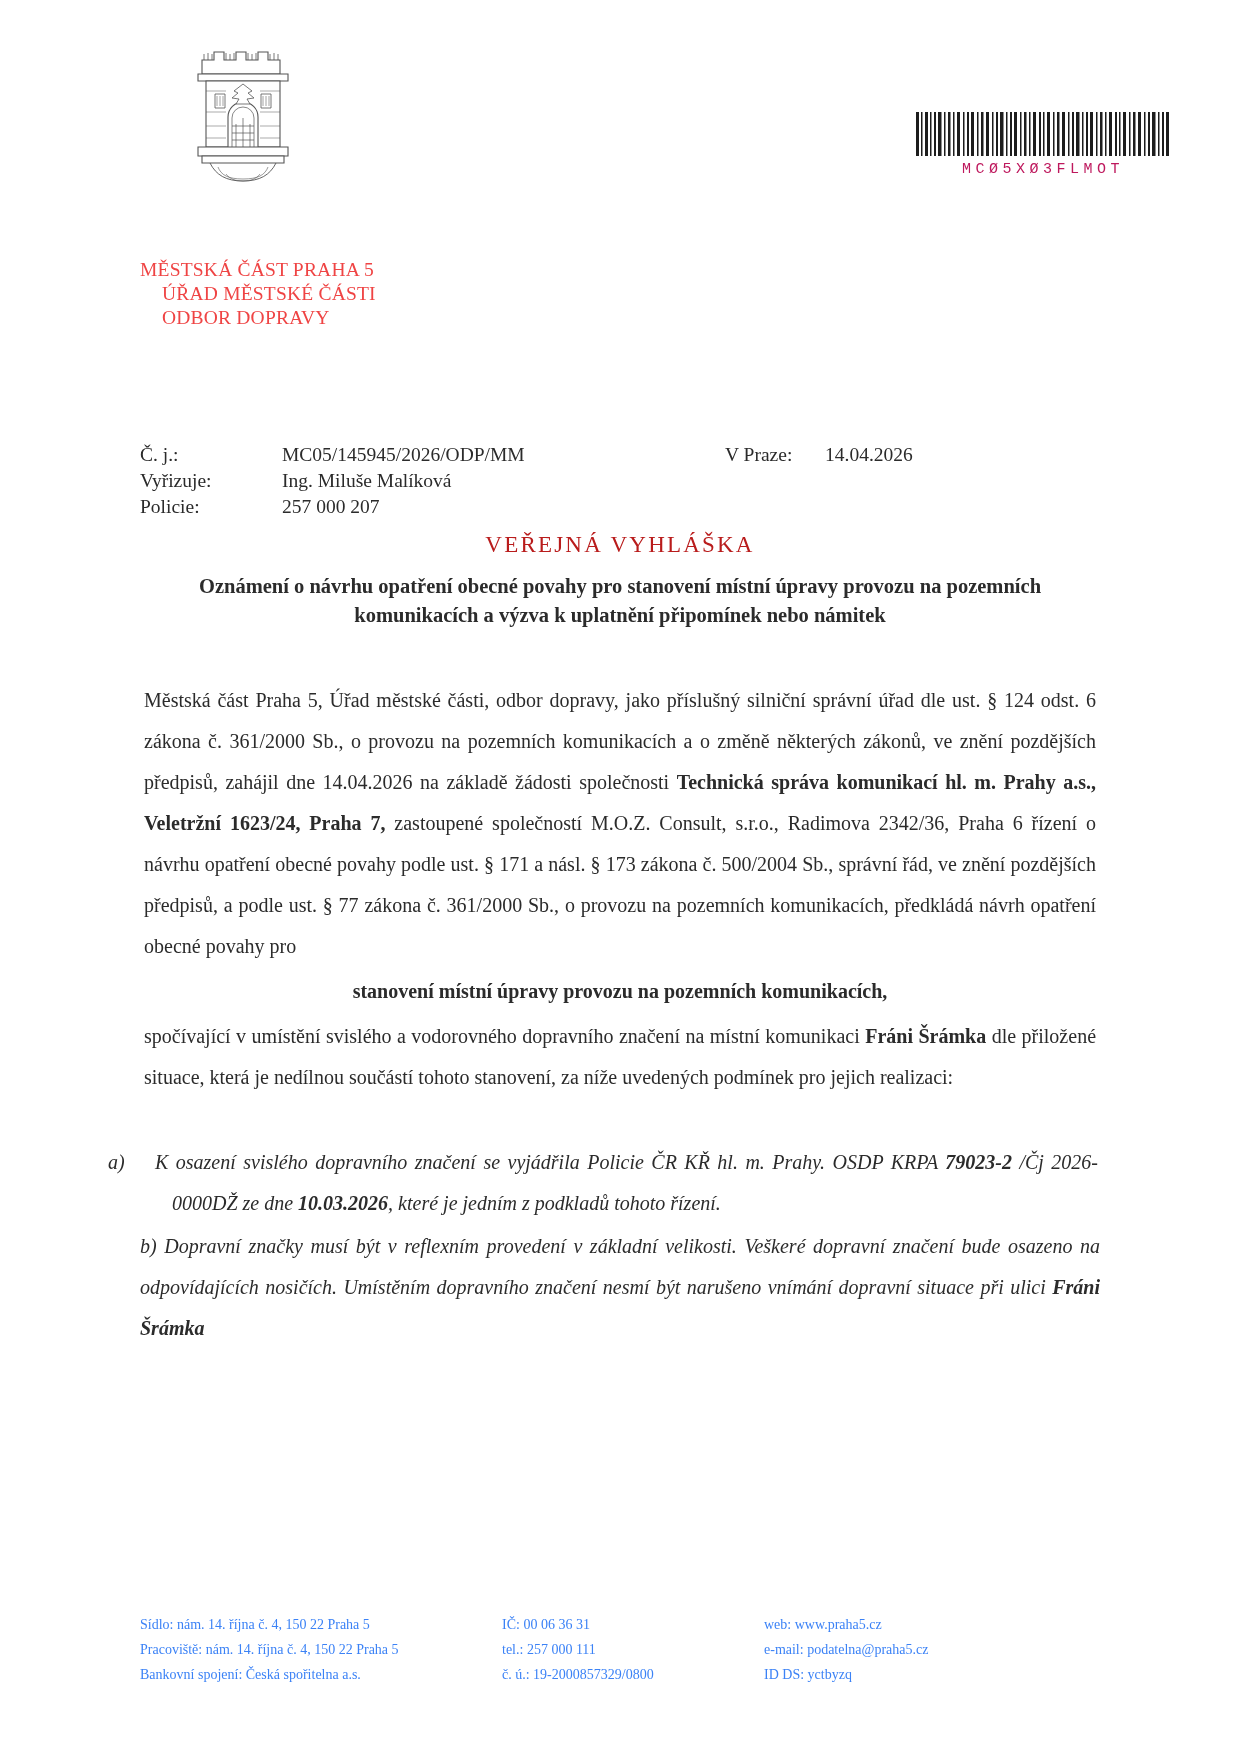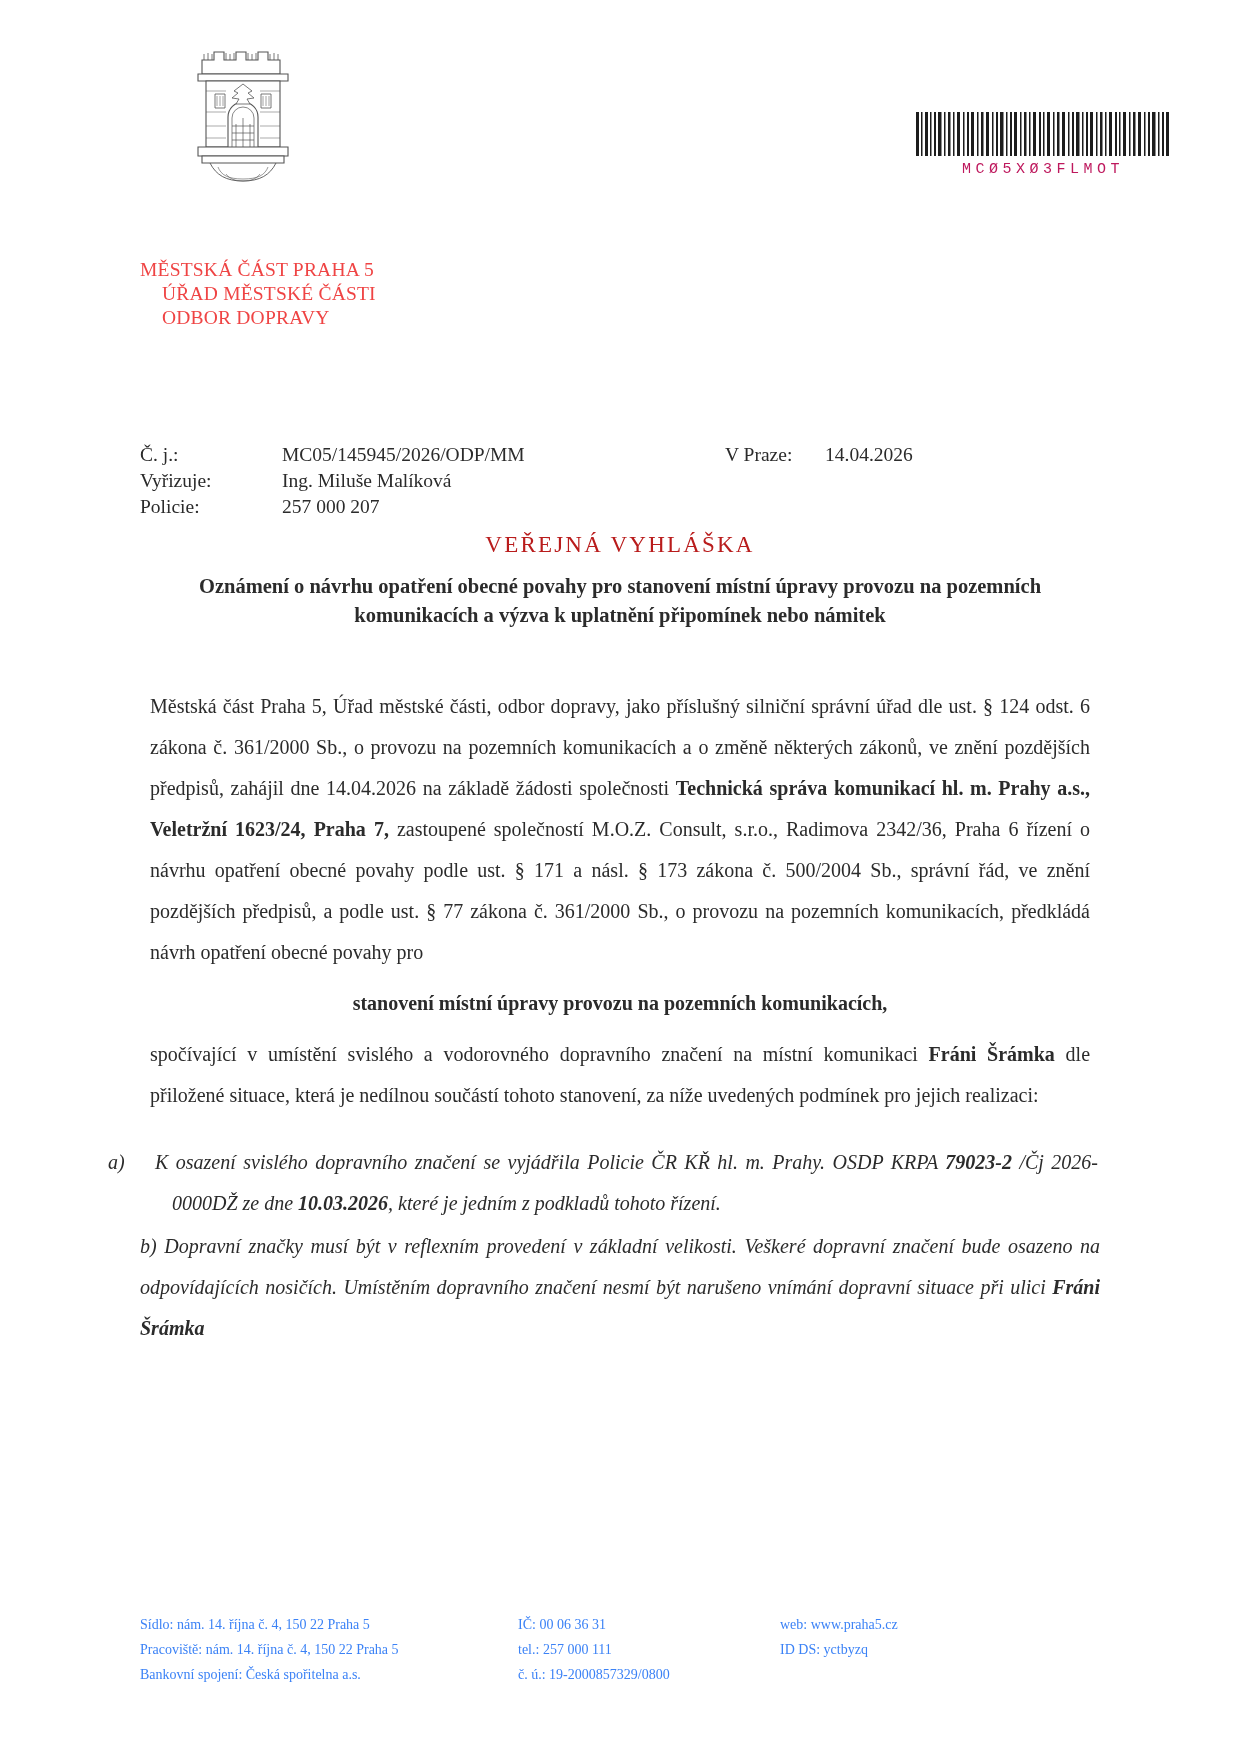--- a/index.html
+++ b/index.html
@@ -112,21 +112,21 @@
   
   .body-text {
     position: absolute;
     left: 140px;
     width: 960px;
     top: 676px;
     font-size: 20px;
     line-height: 41px;
     text-align: justify;
   }
-  .body-text p { margin: 10px; }
+  .body-text p { margin: 4px; }
   .center-bold {
     text-align: center;
     font-weight: bold;
     margin: 0;
   }
   b { font-weight: bold; }
 
   .clauses {
     position: absolute;
     left: 140px;
@@ -157,21 +157,21 @@
     width: 980px;
     top: 1612px;
     font-size: 14px;
     line-height: 25px;
     color: #3b82f6;
   }
   .footer-grid {
     display: flex;
   }
   .fcol-1 { flex: 0 0 362px; }
-  .fcol-2 { flex: 0 0 262px; margin-left: 16px; }
+  .fcol-2 { flex: 0 0 262px; }
   .fcol-3 { flex: 1 1 auto; }
   .footer div { white-space: nowrap; }
 </style>
 </head>
 <body>
 
 <div class="page">
 
   <div class="masthead">
 
@@ -318,18 +318,19 @@
         <div>Pracoviště: nám. 14. října č. 4, 150 22 Praha 5</div>
         <div>Bankovní spojení: Česká spořitelna a.s.</div>
       </div>
       <div class="fcol-2">
         <div>IČ: 00 06 36 31</div>
         <div>tel.: 257 000 111</div>
         <div>č. ú.: 19-2000857329/0800</div>
       </div>
       <div class="fcol-3">
         <div>web: www.praha5.cz</div>
+        <div>e-mail: podatelna@praha5.cz</div>
         <div>ID DS: yctbyzq</div>
       </div>
     </div>
   </div>
 
 </div>
 
 </body></html>

